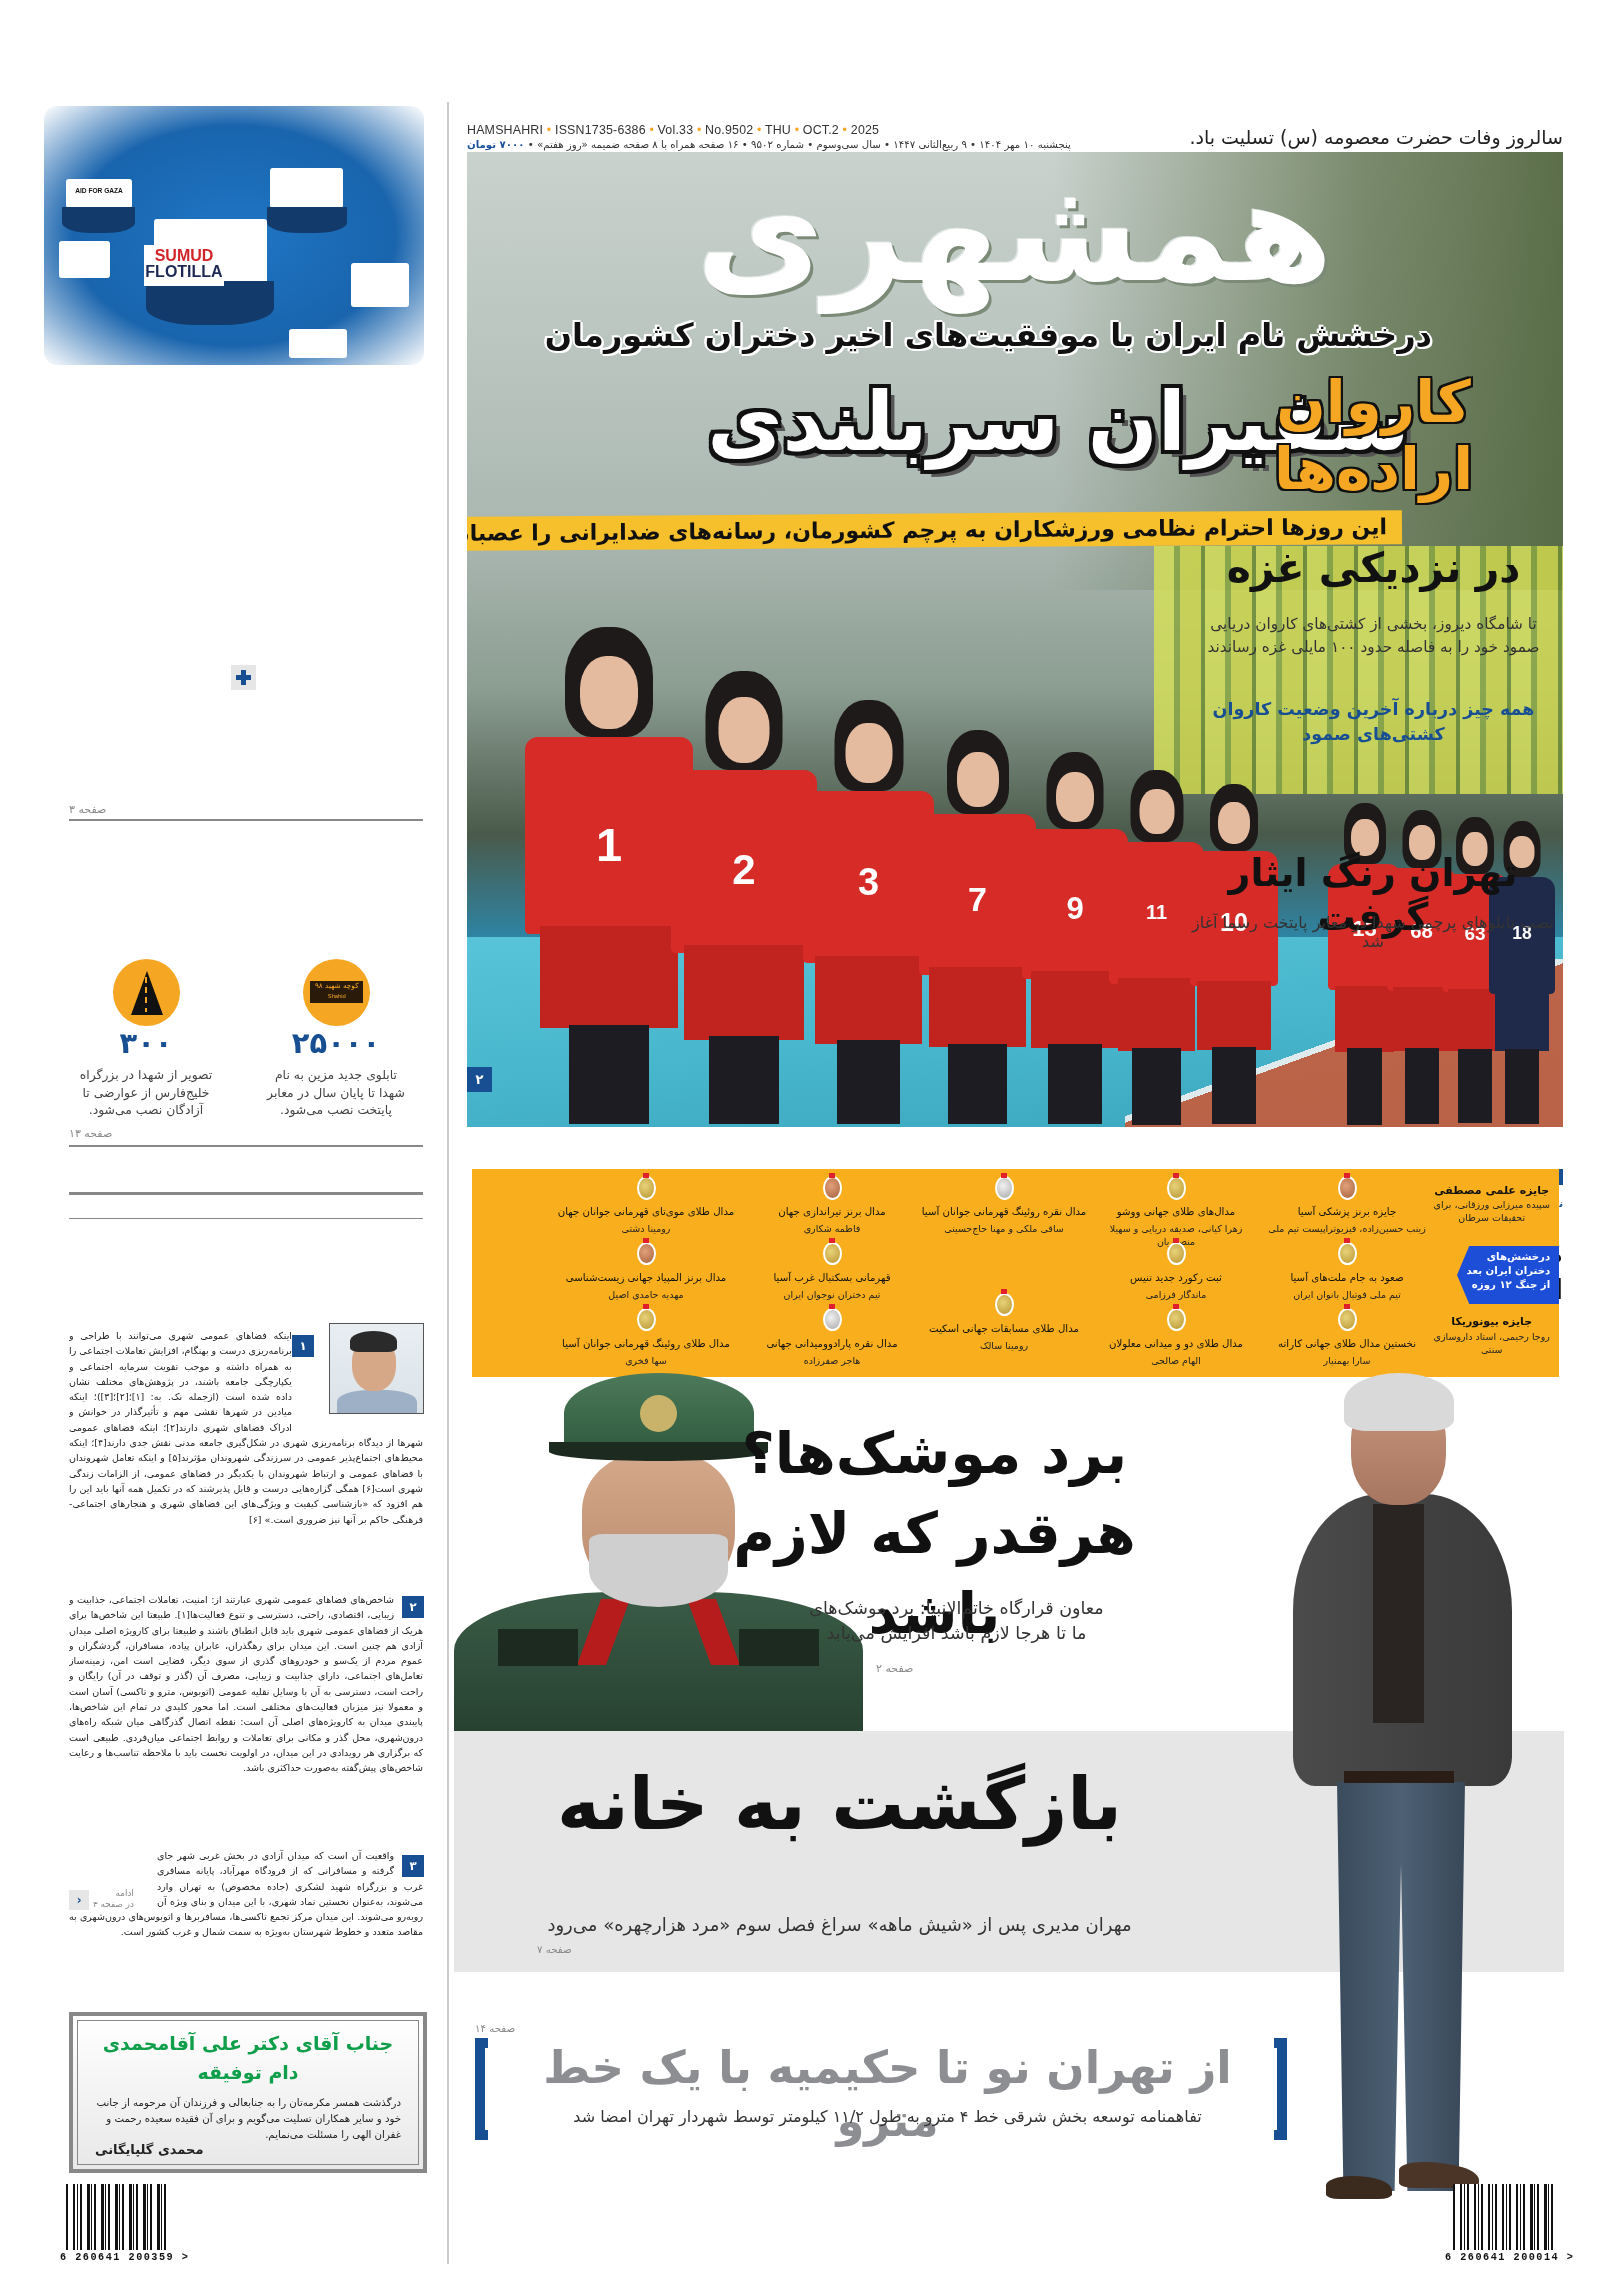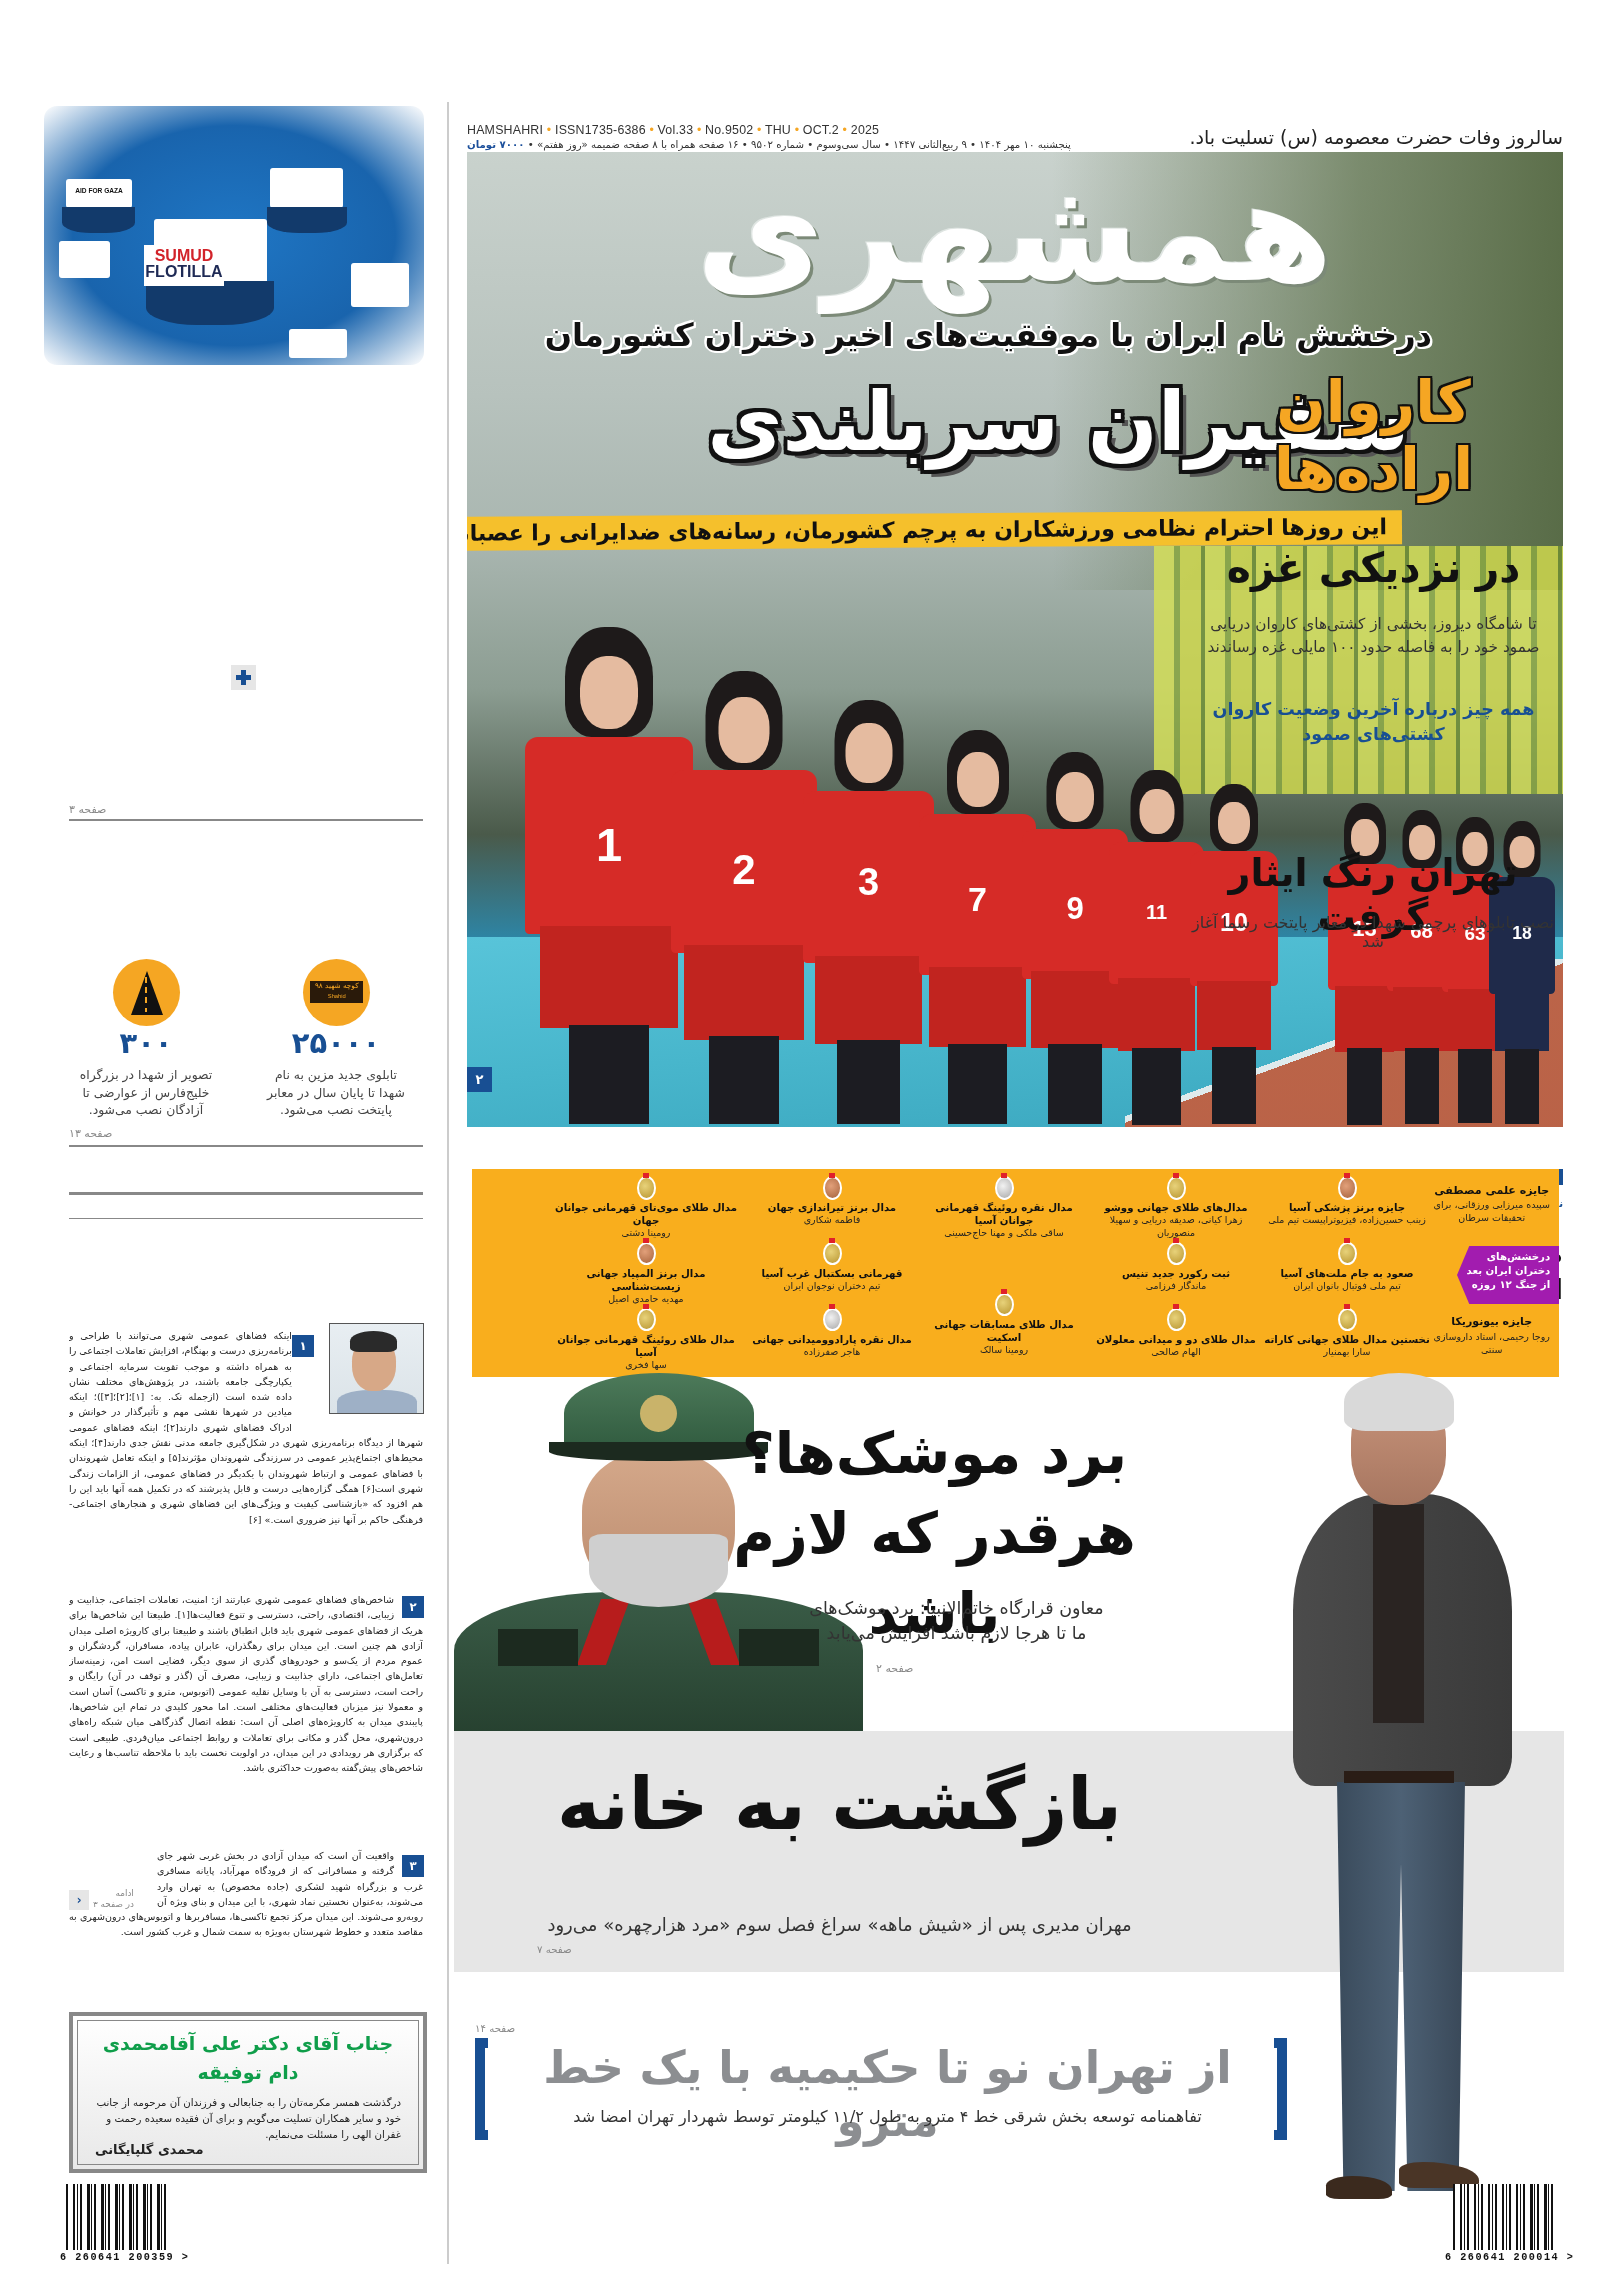--- a/index.html
+++ b/index.html
@@ -106,26 +106,26 @@
   .vdiv { position: absolute; left: 447px; top: 102px; width: 1.5px; height: 2162px; background: #ccc; }
 
   
   .medals { position: absolute; left: 472px; top: 1169px; width: 1087px; height: 208px; background: #f9ae1d; }
   .medal-item { position: absolute; width: 168px; text-align: center; }
   .medal-icon { width: 19px; height: 23.4px; margin: 0 auto 1.5px; border-radius: 50%; border: 2.2px solid #fff; position: relative; }
   .medal-icon::before { content: ""; position: absolute; left: 4.4px; top: -5.8px; width: 6.6px; height: 5.1px; background: #e0202a; }
   .medal-gold { background: radial-gradient(circle at 40% 40%, #e8d27a, #b89530); }
   .medal-silver { background: radial-gradient(circle at 40% 40%, #f2f2f2, #a8a8a8); }
   .medal-bronze { background: radial-gradient(circle at 40% 40%, #e2a07a, #a5623c); }
-  .medal-title { font-size: 10.2px; font-weight: bold; color: #111; line-height: 13px; }
+  .medal-title { font-size: 10.2px; font-weight: normal; color: #111; line-height: 22px; }
   .medal-name { font-size: 9.5px; color: #222; line-height: 12.4px; }
   .award-col { position: absolute; right: 8.8px; width: 117px; text-align: center; }
   .award-title { font-size: 11px; font-weight: bold; color: #111; line-height: 14.6px; }
   .award-desc { font-size: 9.5px; color: #222; line-height: 13px; }
-  .medals-flag { position: absolute; right: 0; top: 77px; width: 102px; height: 58px; background: #a21caf; color: #fff; font-size: 10.2px; font-weight: bold; line-height: 14px; padding: 4.4px 8.8px; text-align: right;
+  .medals-flag { position: absolute; right: 0; top: 77px; width: 102px; height: 58px; background: #1d4ed8; color: #fff; font-size: 10.2px; font-weight: bold; line-height: 14px; padding: 4.4px 8.8px; text-align: right;
                  clip-path: polygon(12% 0, 100% 0, 100% 100%, 12% 100%, 0 50%); }
 
   
   .general { position: absolute; left: 454px; top: 1373px; width: 409px; height: 358px; overflow: hidden; }
   .general .cap { position: absolute; left: 110px; top: 0; width: 190px; height: 80px; background: linear-gradient(180deg, #4d7a5a, #2f5a3e); border-radius: 55% 55% 10% 10%; }
   .general .visor { position: absolute; left: 95px; top: 69px; width: 219px; height: 19px; background: #1c2a1f; border-radius: 0 0 50% 50%; }
   .general .emblem { position: absolute; left: 186px; top: 22px; width: 37px; height: 37px; border-radius: 50%; background: #c9b36a; }
   .general .face { position: absolute; left: 128px; top: 80px; width: 153px; height: 146px; background: linear-gradient(180deg, #d4a88a, #bb8b6e); border-radius: 40% 40% 45% 45%; }
   .general .beard { position: absolute; left: 135px; top: 161px; width: 139px; height: 73px; background: #cfcfcf; border-radius: 10% 10% 50% 50%; }
   .general .uniform { position: absolute; left: 0; top: 219px; width: 409px; height: 146px; background: linear-gradient(180deg, #3a5c47, #26402f); border-radius: 40% 40% 0 0; }

